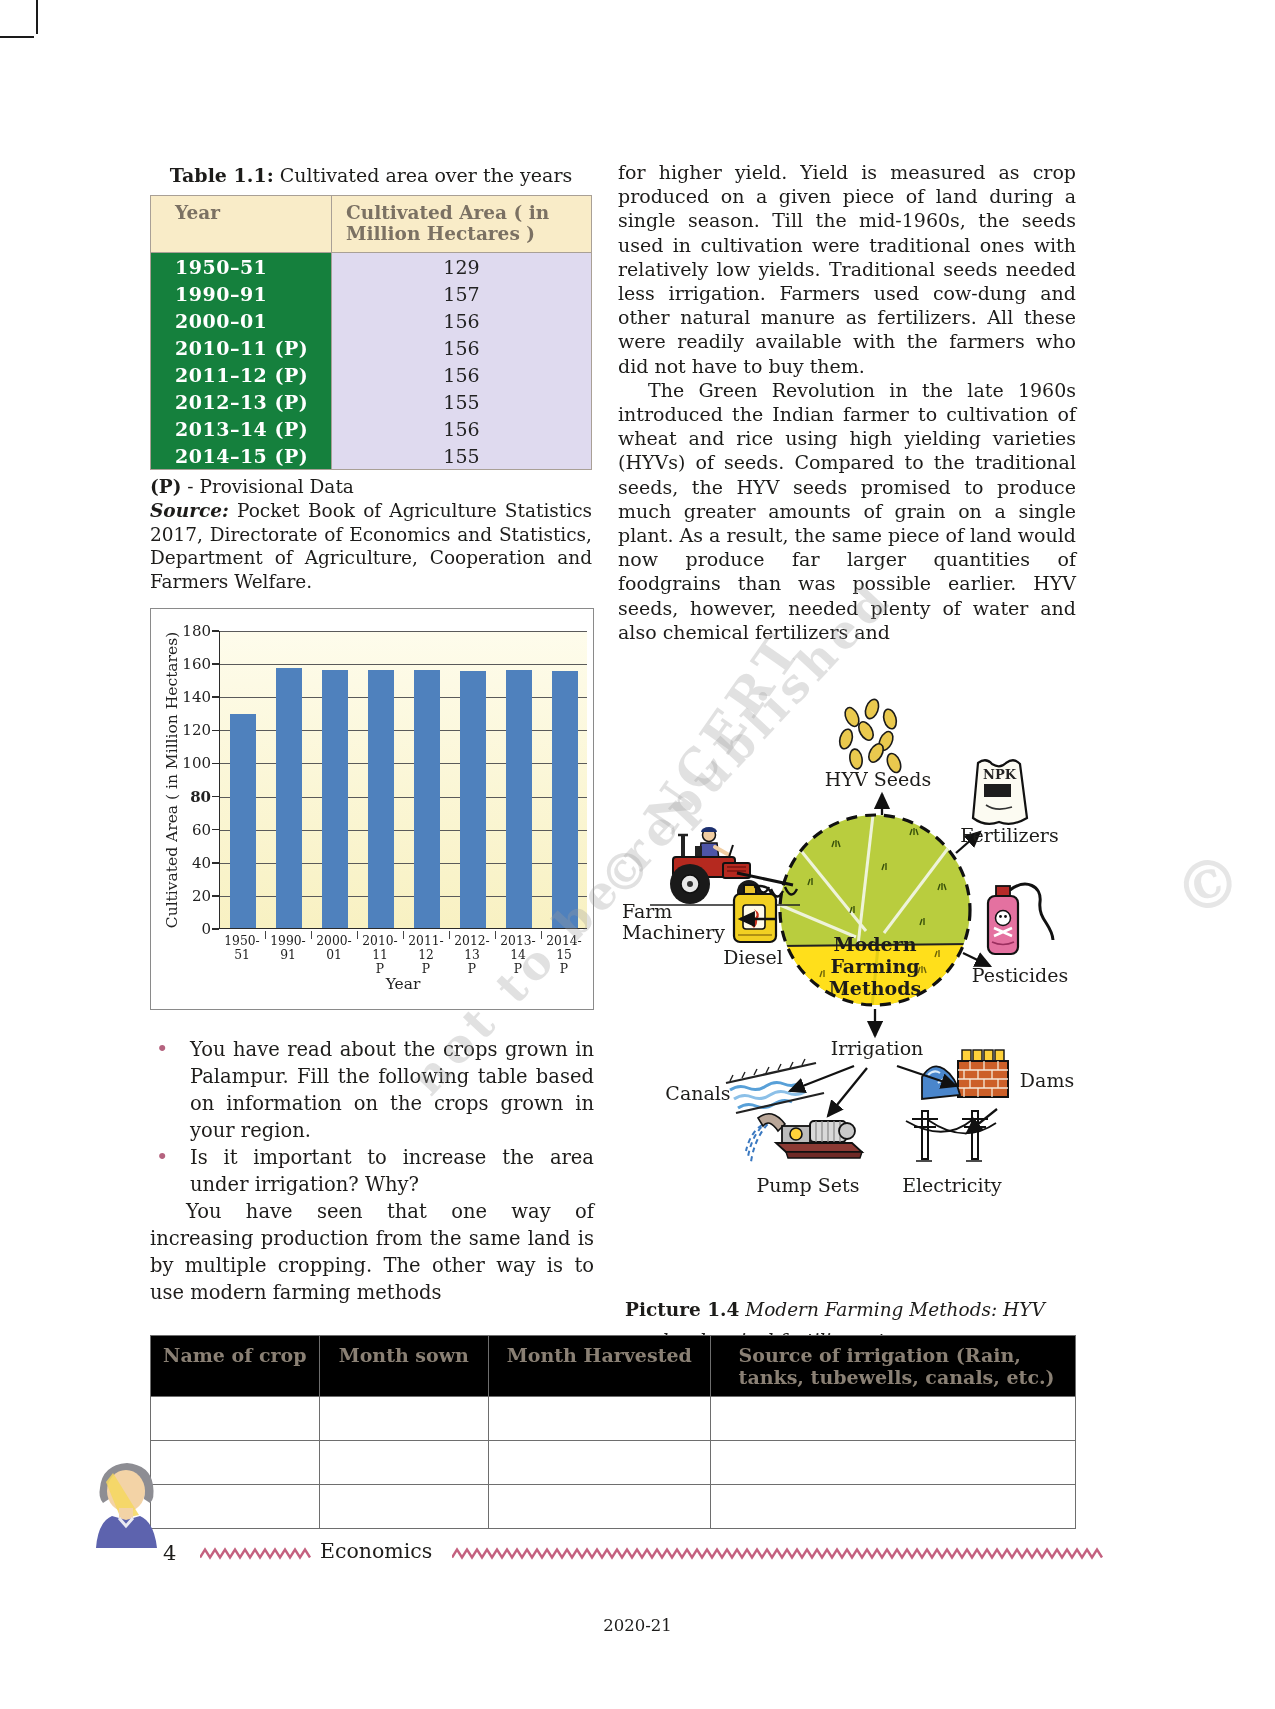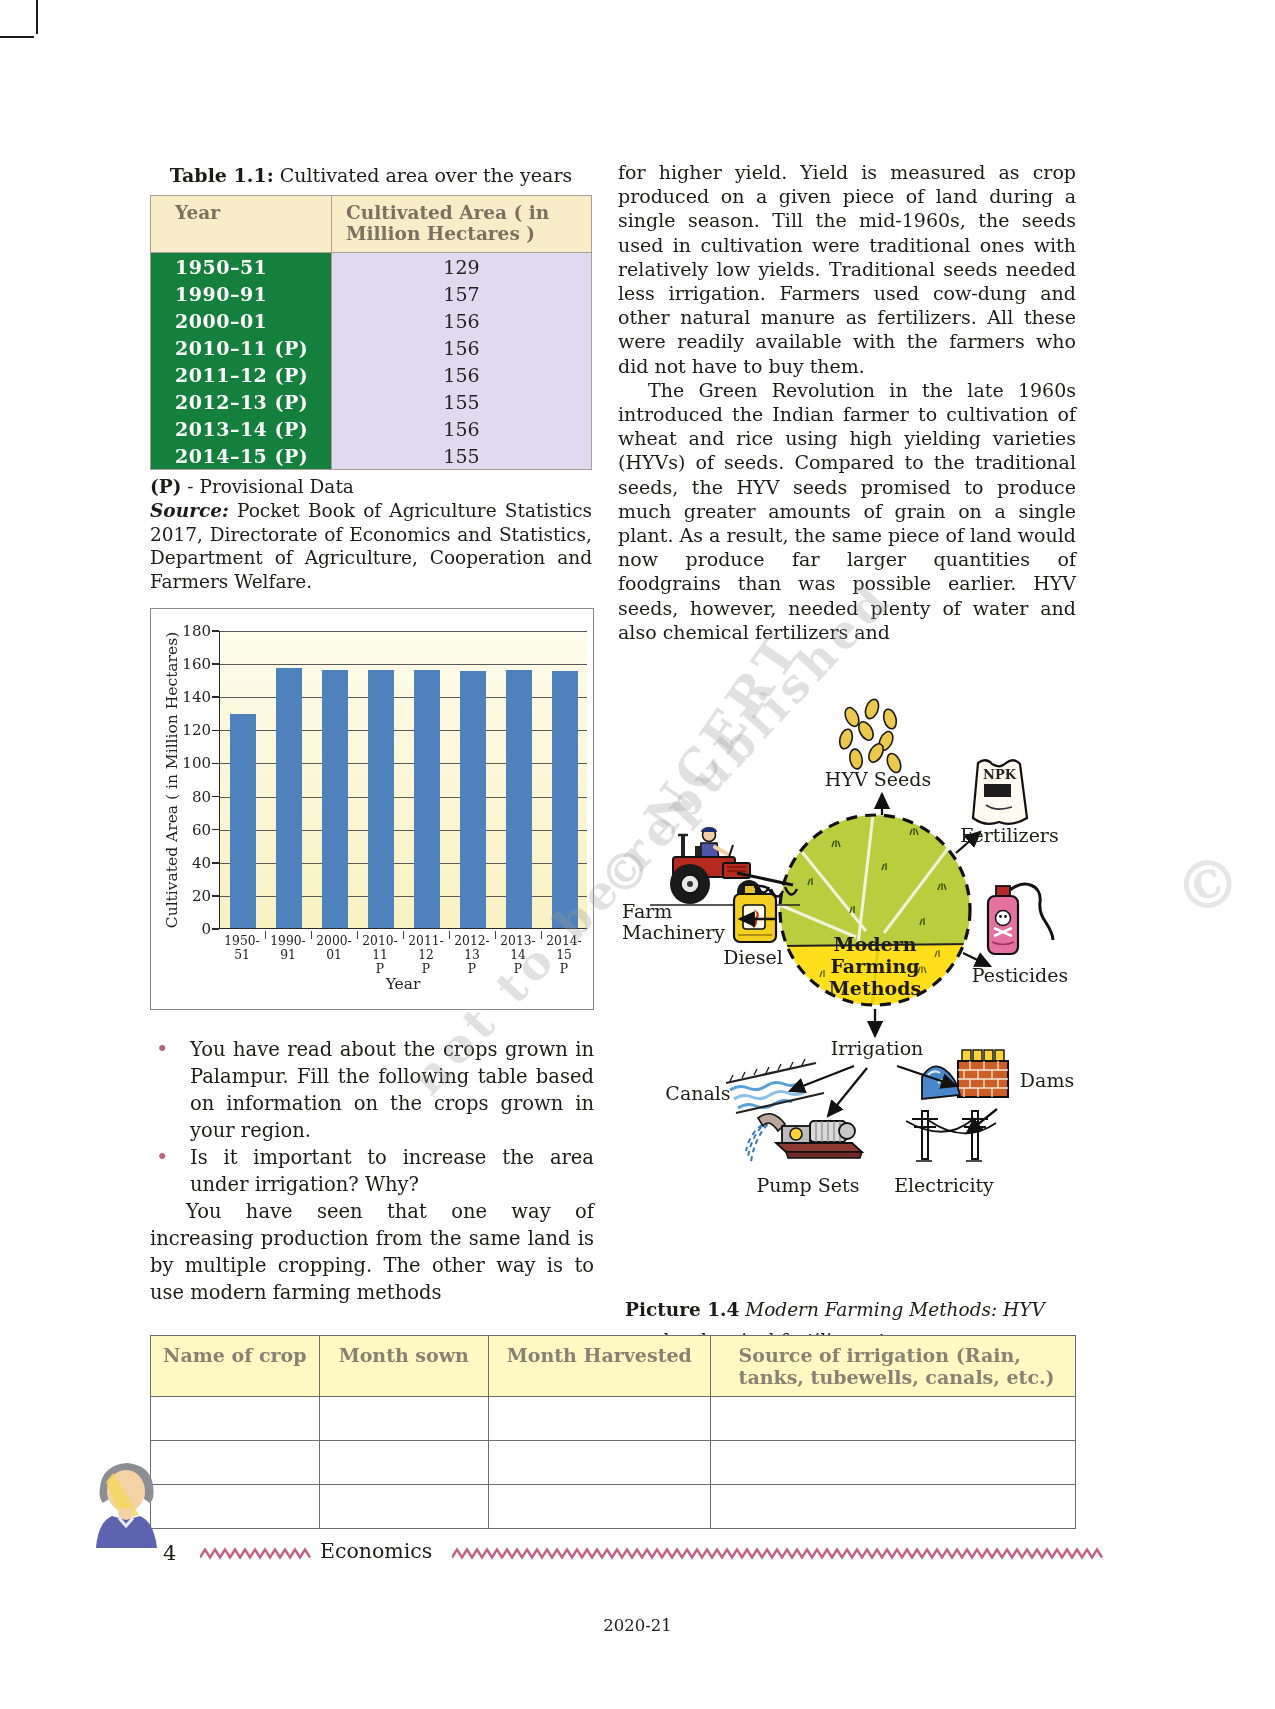--- a/index.html
+++ b/index.html
@@ -56,21 +56,21 @@
   .diagram{position:absolute;left:620px;top:695px;width:455px;height:550px;}
   .dsvg{position:absolute;left:0;top:0;}
   .dlabel{position:absolute;font-size:19px;color:#1d1c1a;text-align:center;line-height:21px;}
   .dlabel.left{text-align:left;}
   .dlabel.center-bold{font-weight:bold;line-height:22px;}
   .caption{position:absolute;left:625px;top:1294px;width:450px;
            font-size:18.5px;line-height:31px;}
   .caption i{font-style:italic;}
   
   table.fill{position:absolute;left:150px;top:1335px;width:926px;border-collapse:collapse;}
-  .fill th{background:#fef9c3;color:#8a8074;font-size:19px;font-weight:bold;
+  .fill th{background:#000000;color:#8a8074;font-size:19px;font-weight:bold;
            border:1.5px solid #6e6e6e;padding:8px 6px;vertical-align:top;text-align:center;height:40px;}
   .fill th.src-col{text-align:left;padding-left:28px;width:360px;}
   .fill td{border:1.5px solid #6e6e6e;height:41px;background:#fff;}
   
   .pgnum{position:absolute;left:163px;top:1541px;font-size:21px;}
   .subject{position:absolute;left:320px;top:1539px;font-size:20.5px;}
   .sq{position:absolute;top:1547px;}
   .avatar{position:absolute;left:92px;top:1458px;}
   .edition{position:absolute;left:0;top:1616px;width:100%;text-align:center;font-size:16.5px;}
 </style>
@@ -194,21 +194,21 @@
       </div>
     <div class="xlab">Year</div>
   <div class="ytick" style="top: 311px;">0</div>
       <div class="ytmark" style="top: 319.25px;"></div>
       <div class="ytick" style="top: 277.889px;">20</div>
       <div class="ytmark" style="top: 286.139px;"></div>
       <div class="ytick" style="top: 244.778px;">40</div>
       <div class="ytmark" style="top: 253.028px;"></div>
       <div class="ytick" style="top: 211.667px;">60</div>
       <div class="ytmark" style="top: 219.917px;"></div>
-      <div class="ytick" style="top: 178.556px;">80</div>
+      <div class="ytick" style="top: 178.556px; font-weight: bold;">80</div>
       <div class="ytmark" style="top: 186.806px;"></div>
       <div class="ytick" style="top: 145.444px;">100</div>
       <div class="ytmark" style="top: 153.694px;"></div>
       <div class="ytick" style="top: 112.333px;">120</div>
       <div class="ytmark" style="top: 120.583px;"></div>
       <div class="ytick" style="top: 79.2222px;">140</div>
       <div class="ytmark" style="top: 87.4722px;"></div>
       <div class="ytick" style="top: 46.1111px;">160</div>
       <div class="ytmark" style="top: 54.3611px;"></div>
       <div class="ytick" style="top: 13px;">180</div>
@@ -390,21 +390,21 @@
     <span class="dlabel" style="left:178px;top:74px;width:160px;">HYV Seeds</span>
     <span class="dlabel" style="left:322px;top:130px;width:135px;">Fertilizers</span>
     <span class="dlabel left" style="left:2px;top:206px;width:108px;">Farm Machinery</span>
     <span class="dlabel" style="left:73px;top:252px;width:120px;">Diesel</span>
     <span class="dlabel center-bold" style="left:203px;top:238px;width:104px;">Modern Farming Methods</span>
     <span class="dlabel" style="left:330px;top:270px;width:140px;">Pesticides</span>
     <span class="dlabel" style="left:187px;top:343px;width:140px;">Irrigation</span>
     <span class="dlabel" style="left:18px;top:388px;width:120px;">Canals</span>
     <span class="dlabel" style="left:382px;top:375px;width:90px;">Dams</span>
     <span class="dlabel" style="left:118px;top:480px;width:140px;">Pump Sets</span>
-    <span class="dlabel" style="left:254px;top:480px;width:140px;">Electricity</span>
+    <span class="dlabel" style="left:262px;top:480px;width:140px;">Electricity</span>
   </div>
 
   <div class="caption">
     <b>Picture 1.4</b><i> Modern Farming Methods: HYV seeds, chemical fertilizer etc.</i>
   </div>
 
   <table class="fill">
     <thead>
         <tr>
           <th style="width: 168px;">Name of crop</th>

